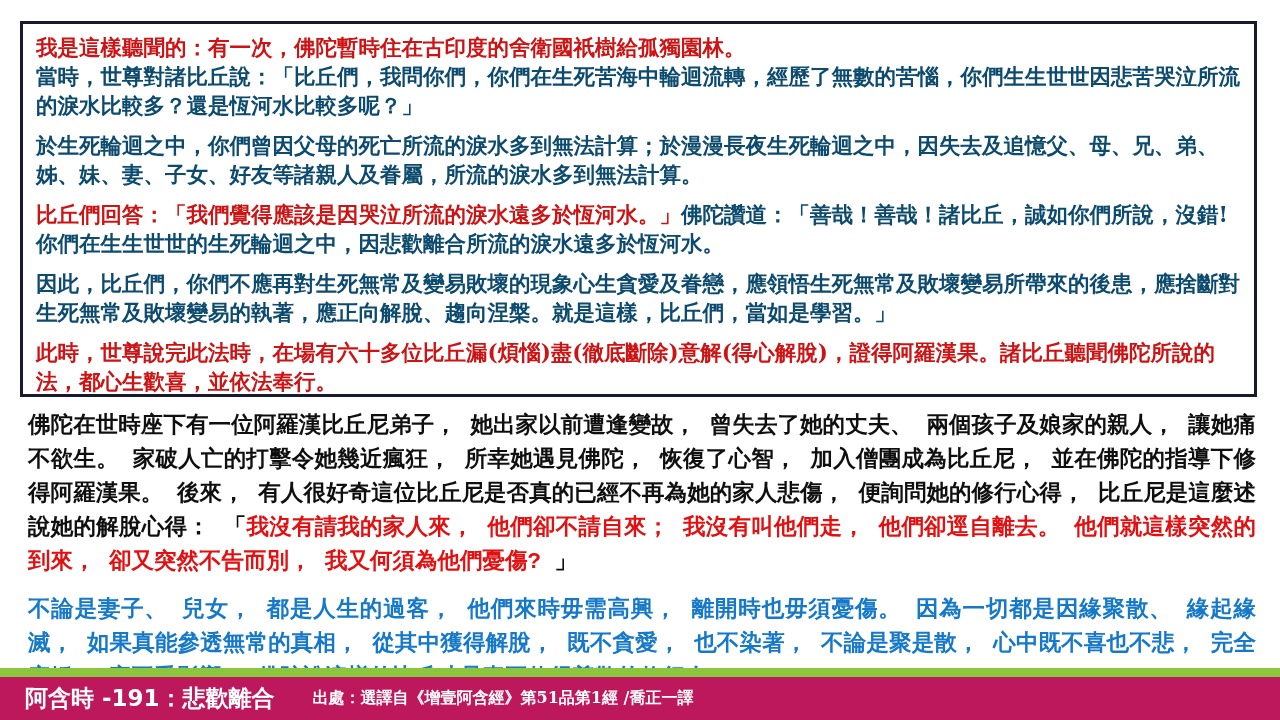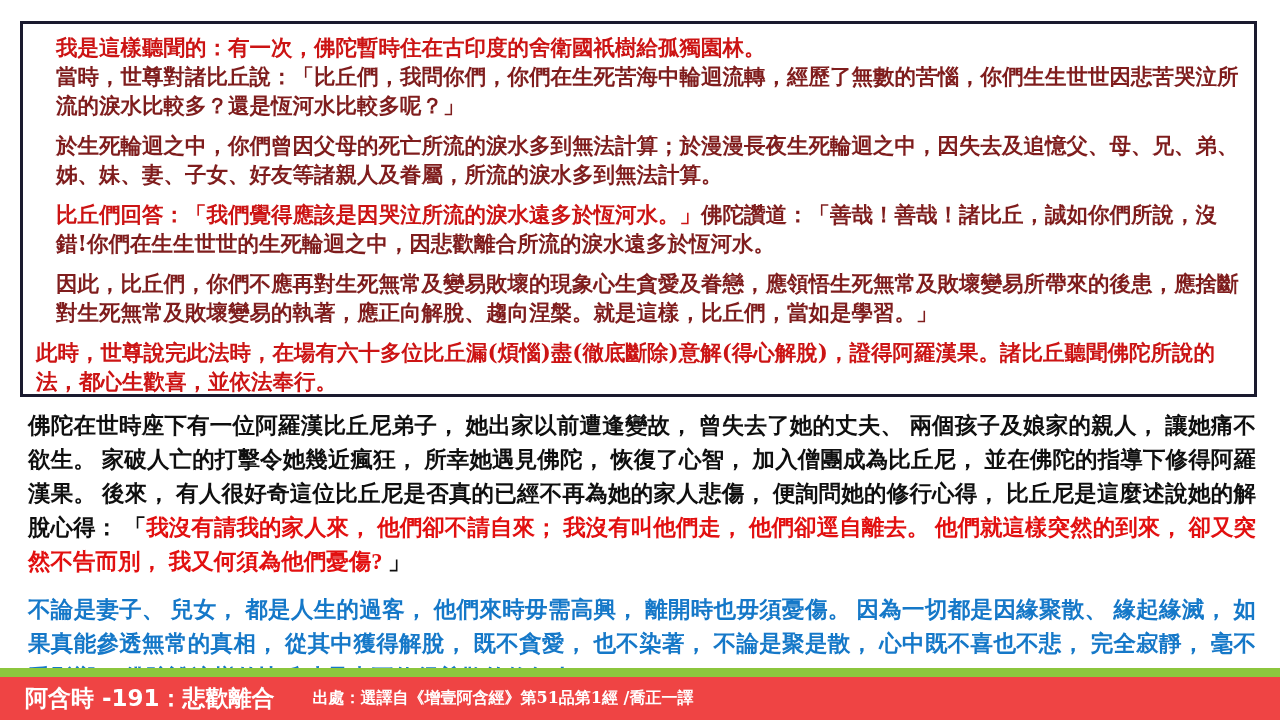--- a/index.html
+++ b/index.html
@@ -29,36 +29,36 @@
     padding: 9px 14px 0 13px;
   }
   .sutra-para {
     margin: 0 0 13px 0;
     font-size: 21.5px;
     line-height: 29px;
     letter-spacing: 0px;
     font-family: "DejaVu Serif", "Liberation Serif", serif;
     font-weight: 700;
   }
-  .sutra-para.tight { margin-bottom: 11px; margin-left: 20px; }
+  .sutra-para.tight { margin-bottom: 11px; }
   .c-red     { color: #cc1414; }
-  .c-purple  { color: #7f1d1d; }
+  .c-purple  { color: #0c4a6e; }
 
   
   .commentary {
     position: absolute;
     left: 28px;
     top: 409px;
     width: 1228px;
   }
   .comm-para {
     margin: 0 0 14px 0;
     font-size: 22.5px;
     line-height: 34px;
-    font-family: Liberation Serif, serif;
+    font-family: Liberation Mono, monospace;
     font-weight: 700;
     text-align: justify;
   }
   .c-black { color: #0f0f0f; }
   .c-brightred { color: #e21010; }
   .c-blue  { color: #1578c8; }
 
   
   .footer-accent {
     position: absolute;
@@ -67,21 +67,21 @@
     width: 1280px;
     height: 9px;
     background: #8cc63e;
   }
   .footer-bar {
     position: absolute;
     left: 0;
     top: 677px;
     width: 1280px;
     height: 43px;
-    background: #ef4444;
+    background: #be185d;
     display: flex;
     align-items: center;
   }
   .footer-title {
     color: #ffffff;
     font-size: 23px;
     font-weight: 700;
     font-family: "DejaVu Sans", "Liberation Sans", sans-serif;
     margin-left: 25px;
     white-space: nowrap;

